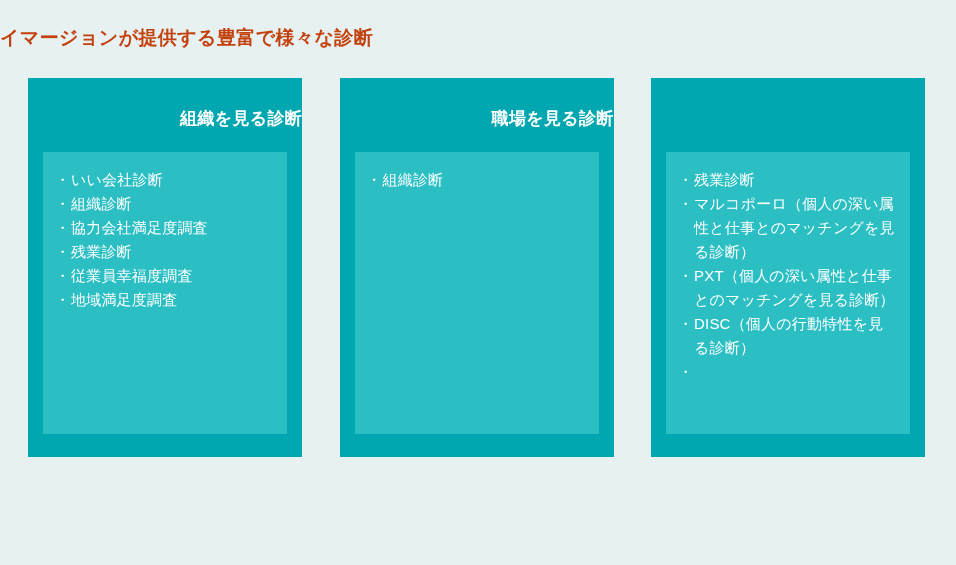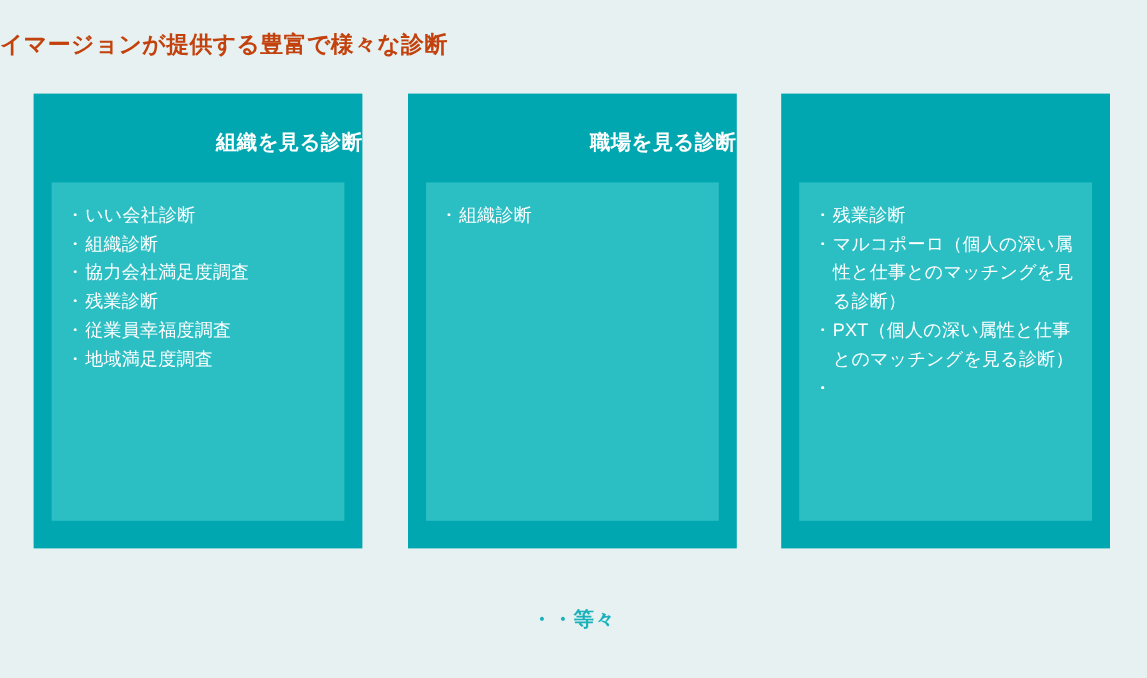--- a/index.html
+++ b/index.html
@@ -169,25 +169,25 @@
           <li class="item">
             <span class="item-bullet">・</span>
             <span>マルコポーロ（個人の深い属性と仕事とのマッチングを見る診断）</span>
           </li>
           <li class="item">
             <span class="item-bullet">・</span>
             <span>PXT（個人の深い属性と仕事とのマッチングを見る診断）</span>
           </li>
           <li class="item">
             <span class="item-bullet">・</span>
+            <span>DISC（個人の行動特性を見る診断）</span>
           </li>
           <li class="item">
             <span class="item-bullet">・</span>
           </li>
         </ul>
       </div>
     </div>
 
   </div>
 
-  <div class="footer-note">・・等々</div>
 
 </div>
 
 </body></html>

